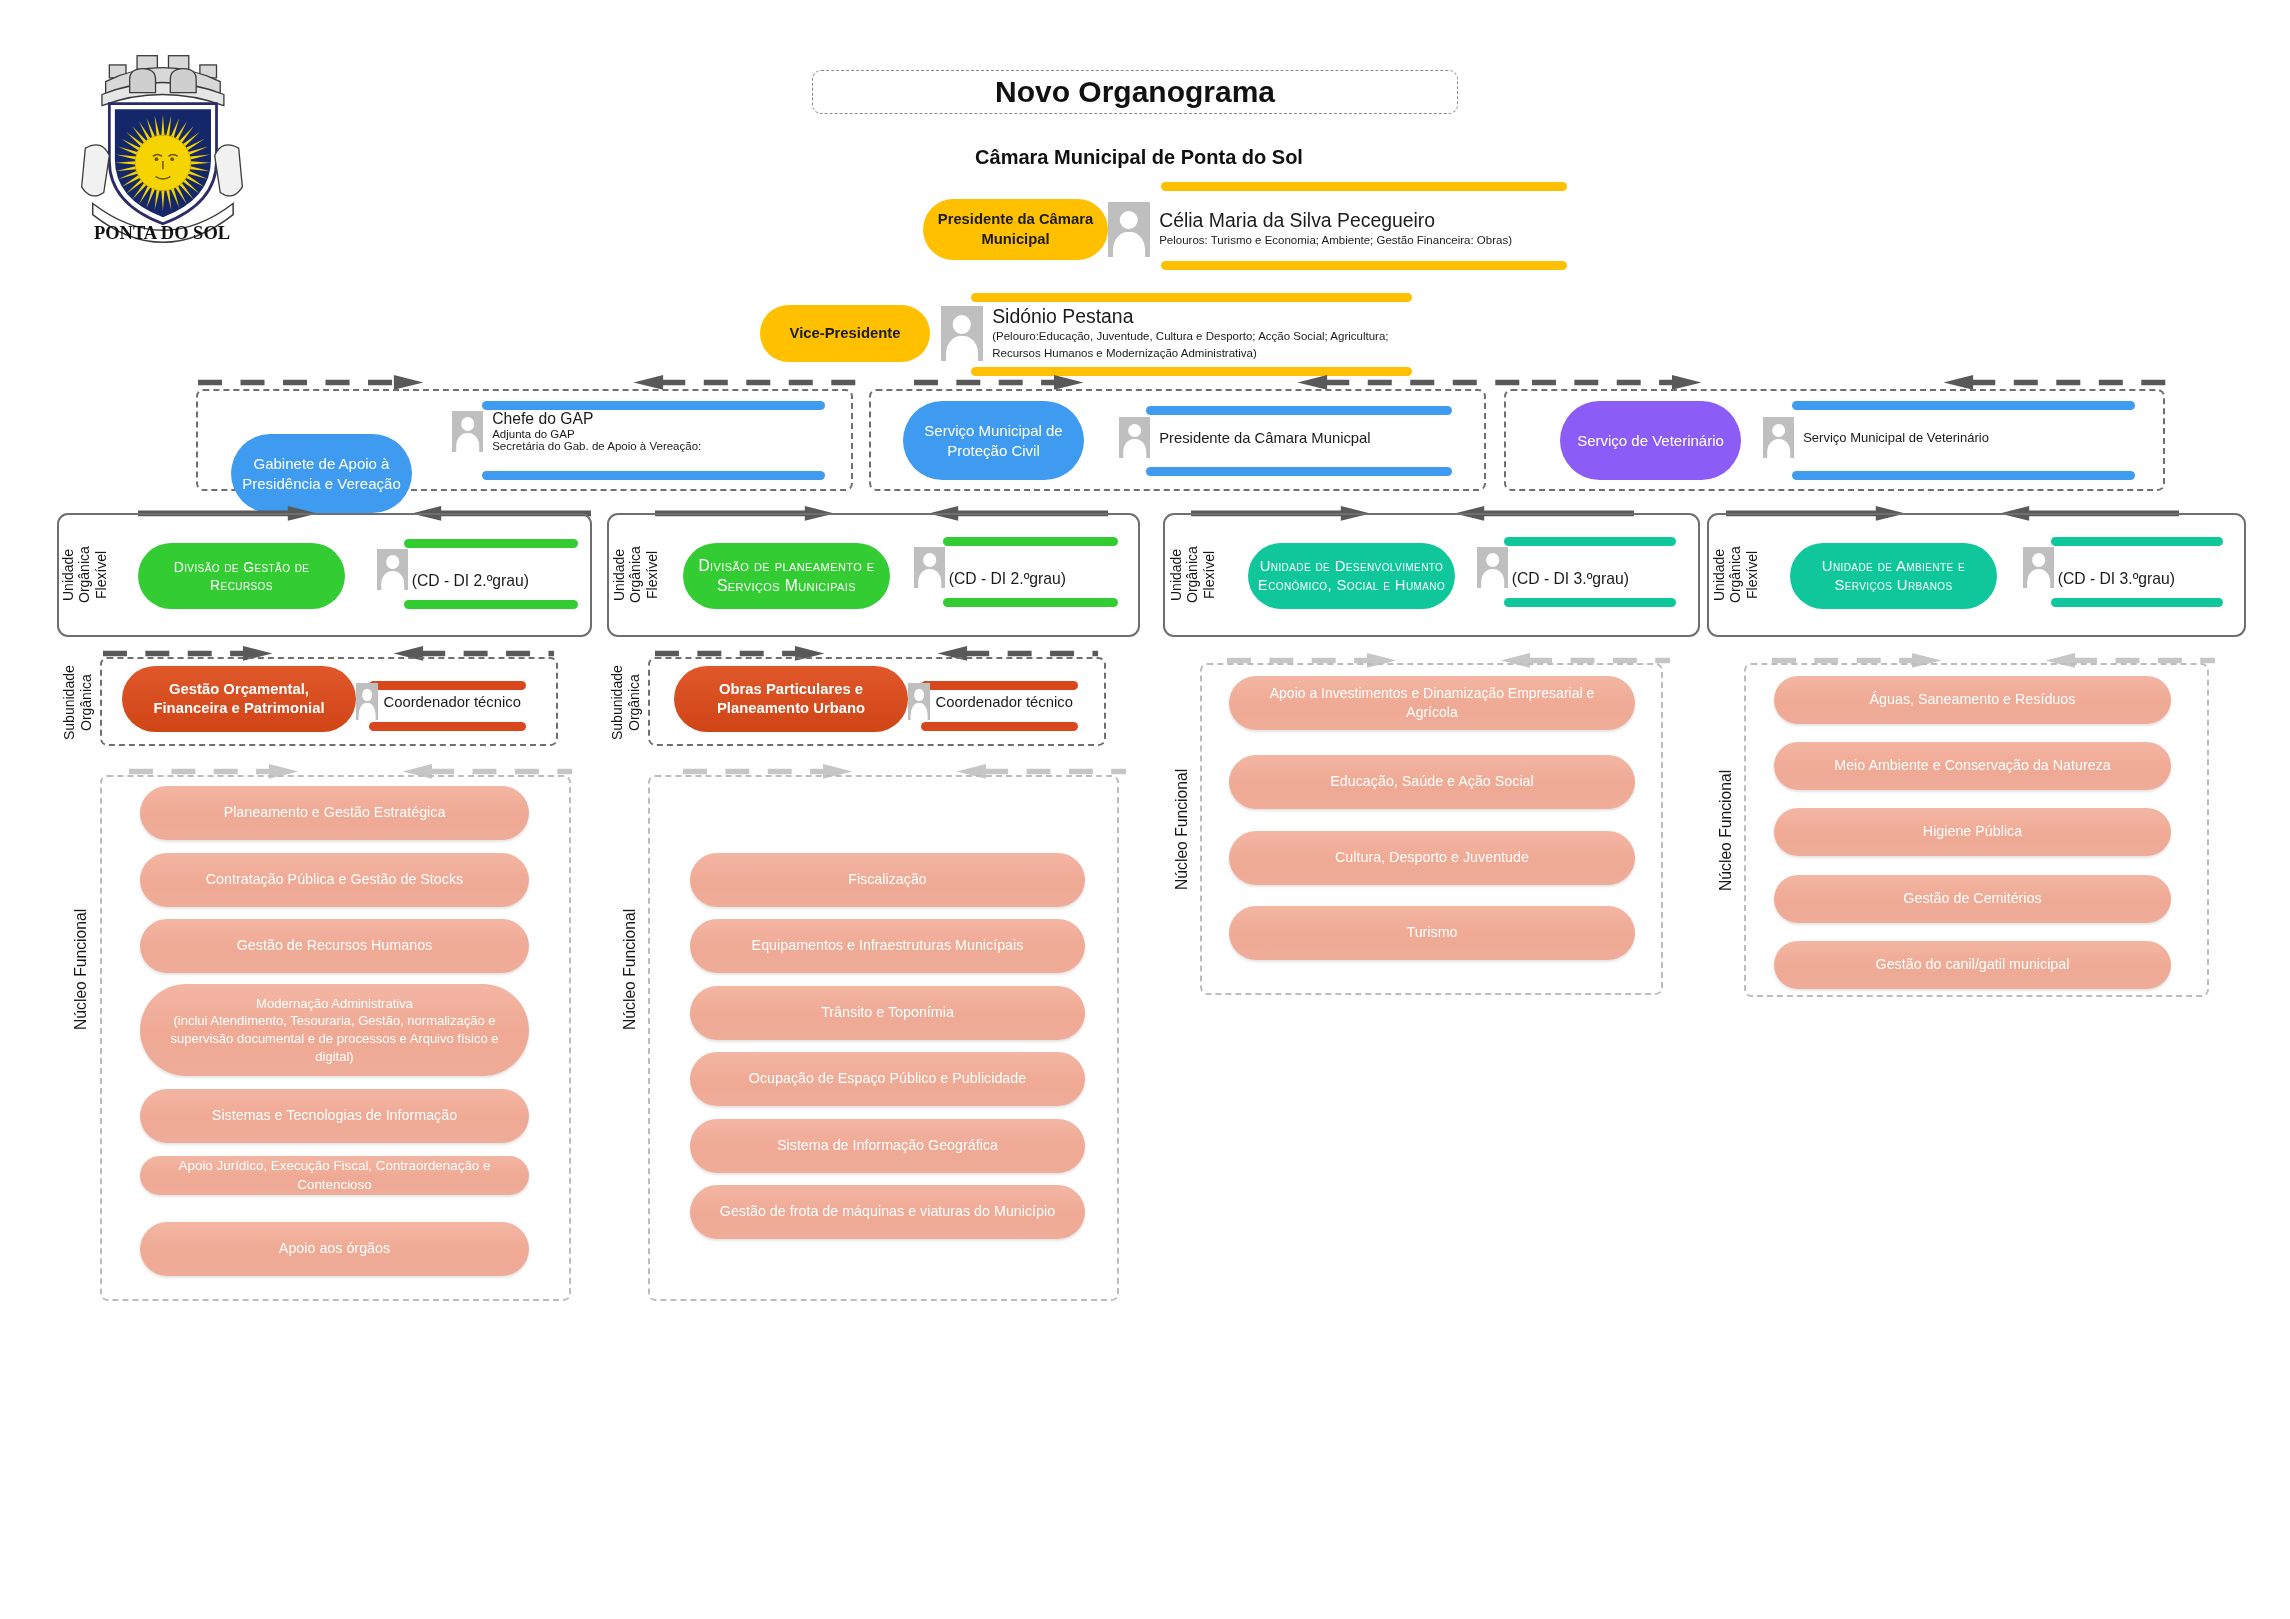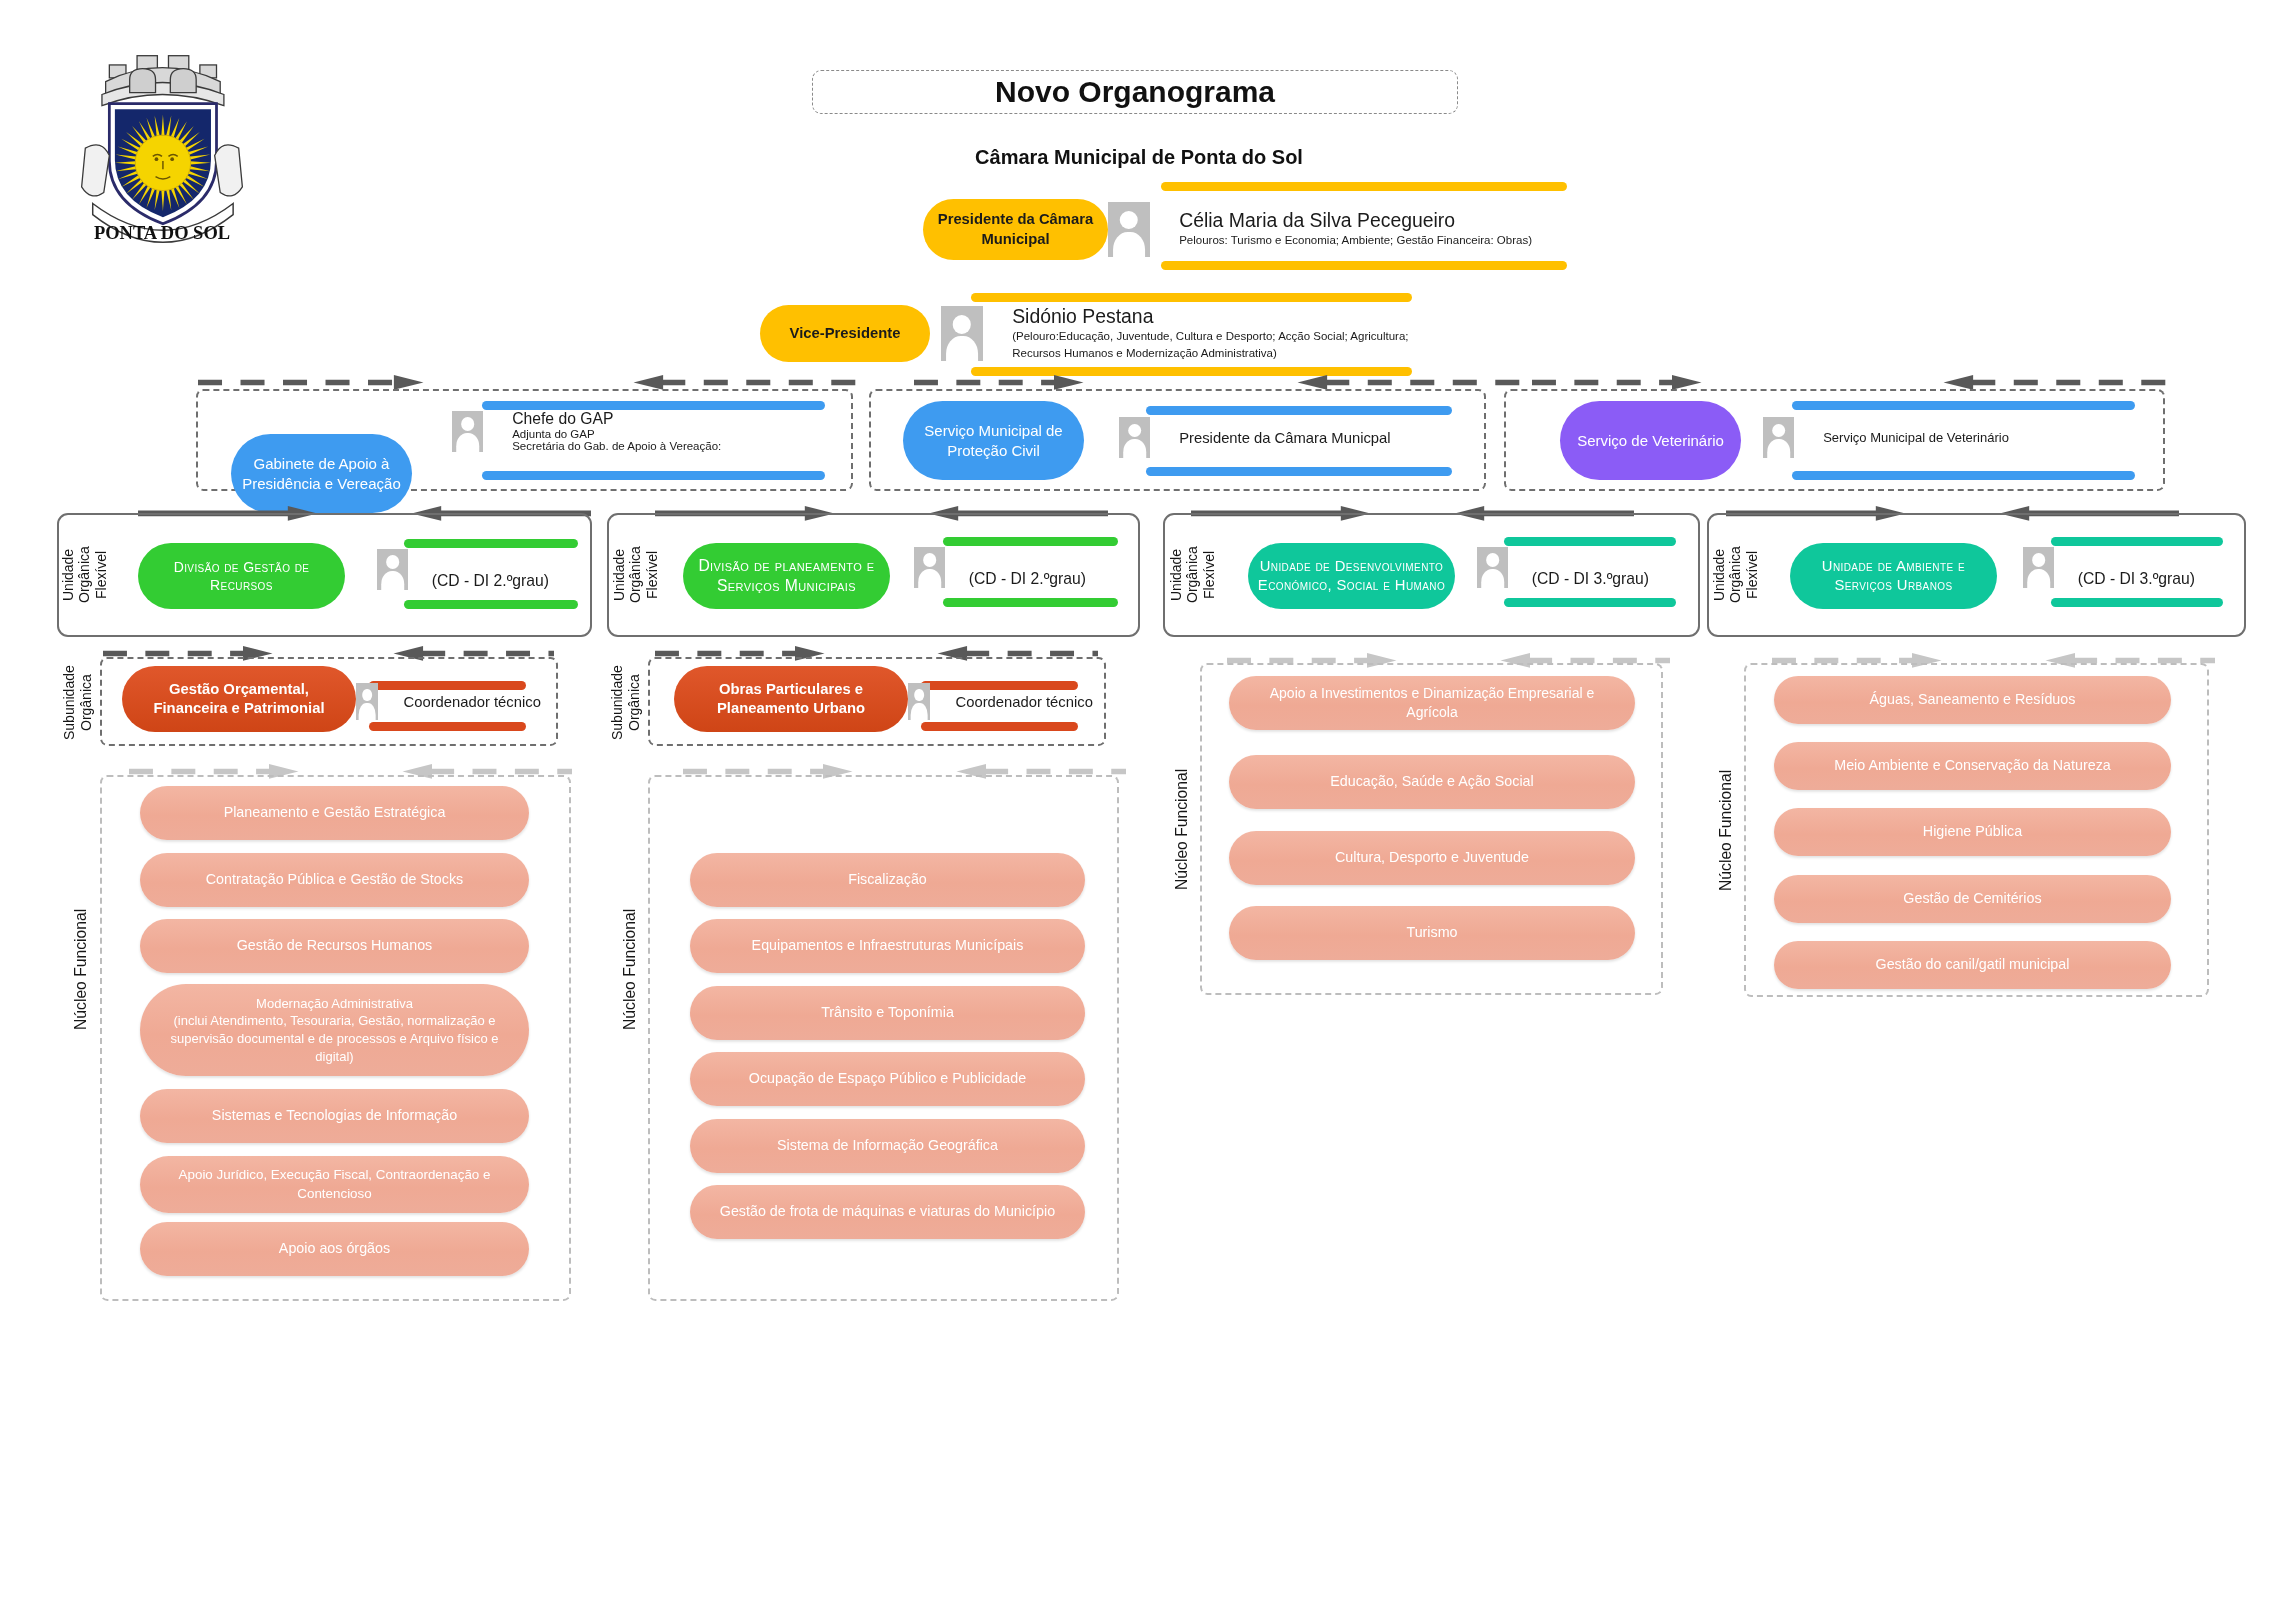--- a/index.html
+++ b/index.html
@@ -22,21 +22,21 @@
     border:1.8px dashed #8a8a8a; border-radius:9.2px;
     display:flex; align-items:center; justify-content:center;
   }
   #title-text { font-size:30px; font-weight:bold; color:#111; letter-spacing:0px; }
   #org-name {
     position:absolute; left:816px; top:146px; width:646px;
     text-align:center; font-size:20px; font-weight:bold; color:#111;
   }
 
   
-  .person { position:absolute; display:flex; align-items:center;gap:20px; }
+  .person { position:absolute; display:flex; align-items:center; }
   .avatar { width:42px; height:55px; flex:0 0 42px; position:relative; }
   .avatar .bg { position:absolute; inset:0; background:#bfbfbf; }
   .avatar .head {
     position:absolute; left:50%; top:16%; transform:translateX(-50%);
     width:44%; height:34%; border-radius:50%; background:#fff;
   }
   .avatar .body {
     position:absolute; left:50%; bottom:0; transform:translateX(-50%);
     width:76%; height:46%; background:#fff;
     border-radius:46% 46% 0 0 / 70% 70% 0 0;
@@ -534,21 +534,21 @@
   <div class="fn-pill" style="left:140px; top:919px; width:389px; height:54px;">
     <span>Gestão de Recursos Humanos</span>
     </div>
   <div class="fn-pill" style="left:140px; top:984px; width:389px; height:92px; font-size:13px; padding:3.7px 16.6px;">
     <span style="white-space:pre-line;">Modernação Administrativa
 (inclui Atendimento, Tesouraria, Gestão, normalização e supervisão documental e de processos e Arquivo físico e digital)</span>
     </div>
   <div class="fn-pill" style="left:140px; top:1089px; width:389px; height:54px;">
     <span>Sistemas e Tecnologias de Informação</span>
     </div>
-  <div class="fn-pill" style="left:140px; top:1156px; width:389px; height:57px; font-size:13.4px;">
+  <div class="fn-pill" style="left:140px; top:1156px; width:389px; height:39px; font-size:13.4px;">
     <span>Apoio Jurídico, Execução Fiscal, Contraordenação e Contencioso</span>
     </div>
   <div class="fn-pill" style="left:140px; top:1222px; width:389px; height:54px;">
     <span>Apoio aos órgãos</span>
     </div>
 
   <div class="dash-box light" style="left:648px; top:775px; width:471px; height:526px;"></div>
   <div class="vlabel" style="left:615px; top:775px; width:31px; height:388px; font-size:15.7px;">Núcleo Funcional</div>
   <div class="fn-pill" style="left:690px; top:853px; width:395px; height:54px;">
     <span>Fiscalização</span>

